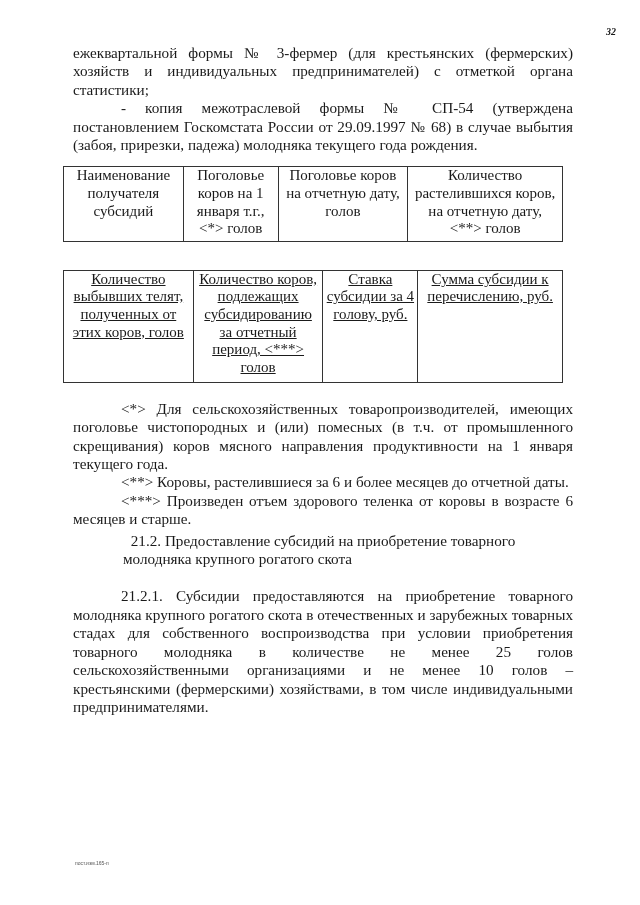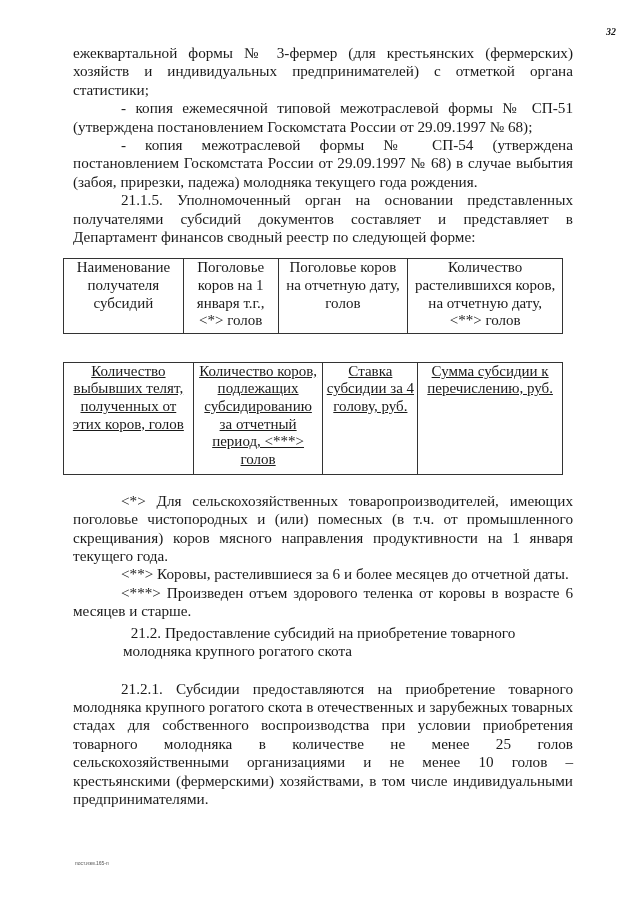--- a/index.html
+++ b/index.html
@@ -19,23 +19,21 @@
   .sec { margin-top: 19px; }
   .footer { position: absolute; left: 75px; top: 860px; font-size: 5px; color: #555; font-family: "Liberation Sans", sans-serif; }
 </style>
 </head>
 <body>
 
 <div class="page-num">32</div>
 
 <div class="content">
   <p>ежеквартальной формы № 3-фермер (для крестьянских (фермерских) хозяйств и индивидуальных предпринимателей) с отметкой органа статистики;</p>
-  <p class="indent">- копия ежемесячной типовой межотраслевой формы № СП-51 (утверждена постановлением Госкомстата России от 29.09.1997 № 68);</p>
   <p class="indent">- копия межотраслевой формы № СП-54 (утверждена постановлением Госкомстата России от 29.09.1997 № 68) в случае выбытия (забоя, прирезки, падежа) молодняка текущего года рождения.</p>
-  <p class="indent">21.1.5. Уполномоченный орган на основании представленных получателями субсидий документов составляет и представляет в Департамент финансов сводный реестр по следующей форме:</p>
 
   <table class="table1">
     <tbody>
         <tr>
       <td style="width:24%">Наименование получателя субсидий</td>
       <td style="width:19%">Поголовье коров на 1 января т.г., &lt;*&gt; голов</td>
       <td style="width:26%">Поголовье коров на отчетную дату, голов</td>
       <td style="width:31%">Количество растелившихся коров, на отчетную дату, &lt;**&gt; голов</td>
     </tr>
   </tbody>

